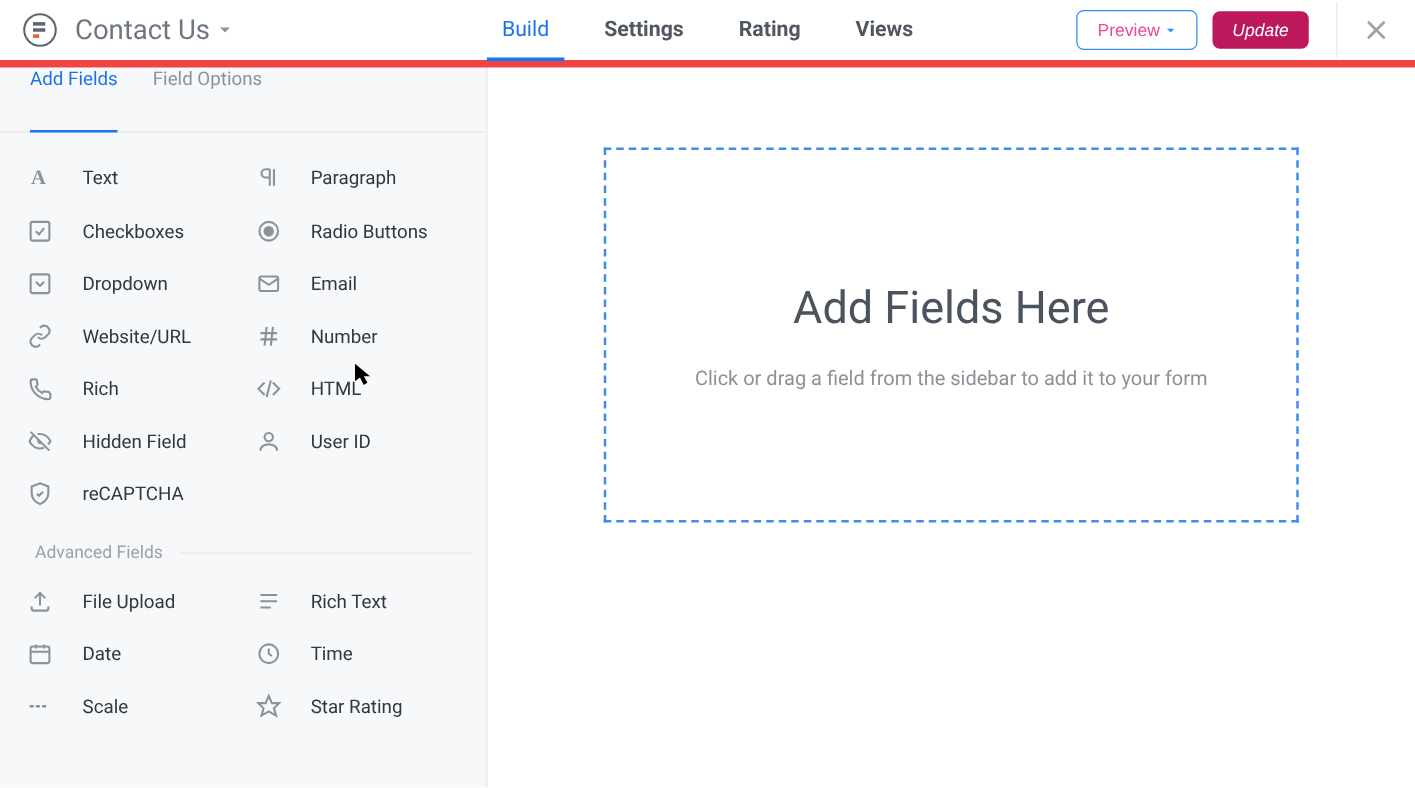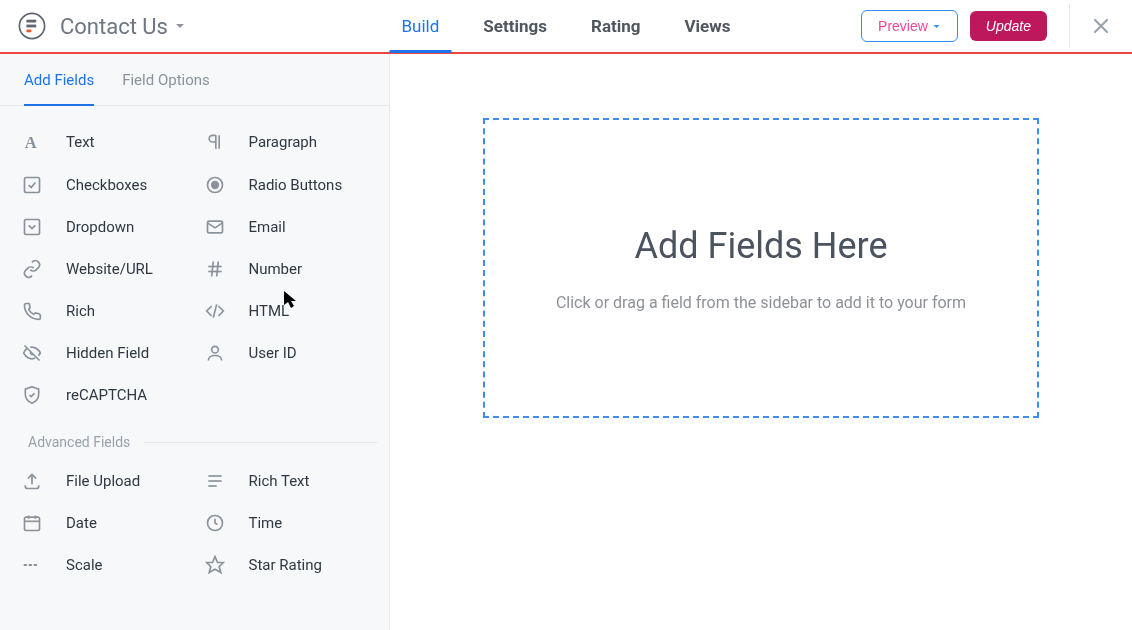--- a/index.html
+++ b/index.html
@@ -9,21 +9,21 @@
     color: #3f4a56;
     width: 1132px;
     height: 630px;
     overflow: hidden;
   }
   
   .header {
     display: flex;
     align-items: center;
     height: 54px;
-    border-bottom: 2px solid #ef4444;
+    border-bottom: 6px solid #ef4444;
     padding: 0 18px 0 18px;
     position: relative;
   }
   .logo {
     width: 28px;
     height: 28px;
     margin-right: 14px;
     flex-shrink: 0;
   }
   .title-wrap {
@@ -126,21 +126,20 @@
     border-bottom: 1px solid #e6e8eb;
     gap: 28px;
   }
   .side-tab {
     font-size: 15px;
     color: #8a929b;
     cursor: pointer;
     position: relative;
     height: 100%;
     display: flex;
-    align-items: center;
   }
   .side-tab.active {
     color: #1e73e8;
   }
   .side-tab.active::after {
     content: "";
     position: absolute;
     bottom: -1px;
     left: 0; right: 0;
     height: 2px;

